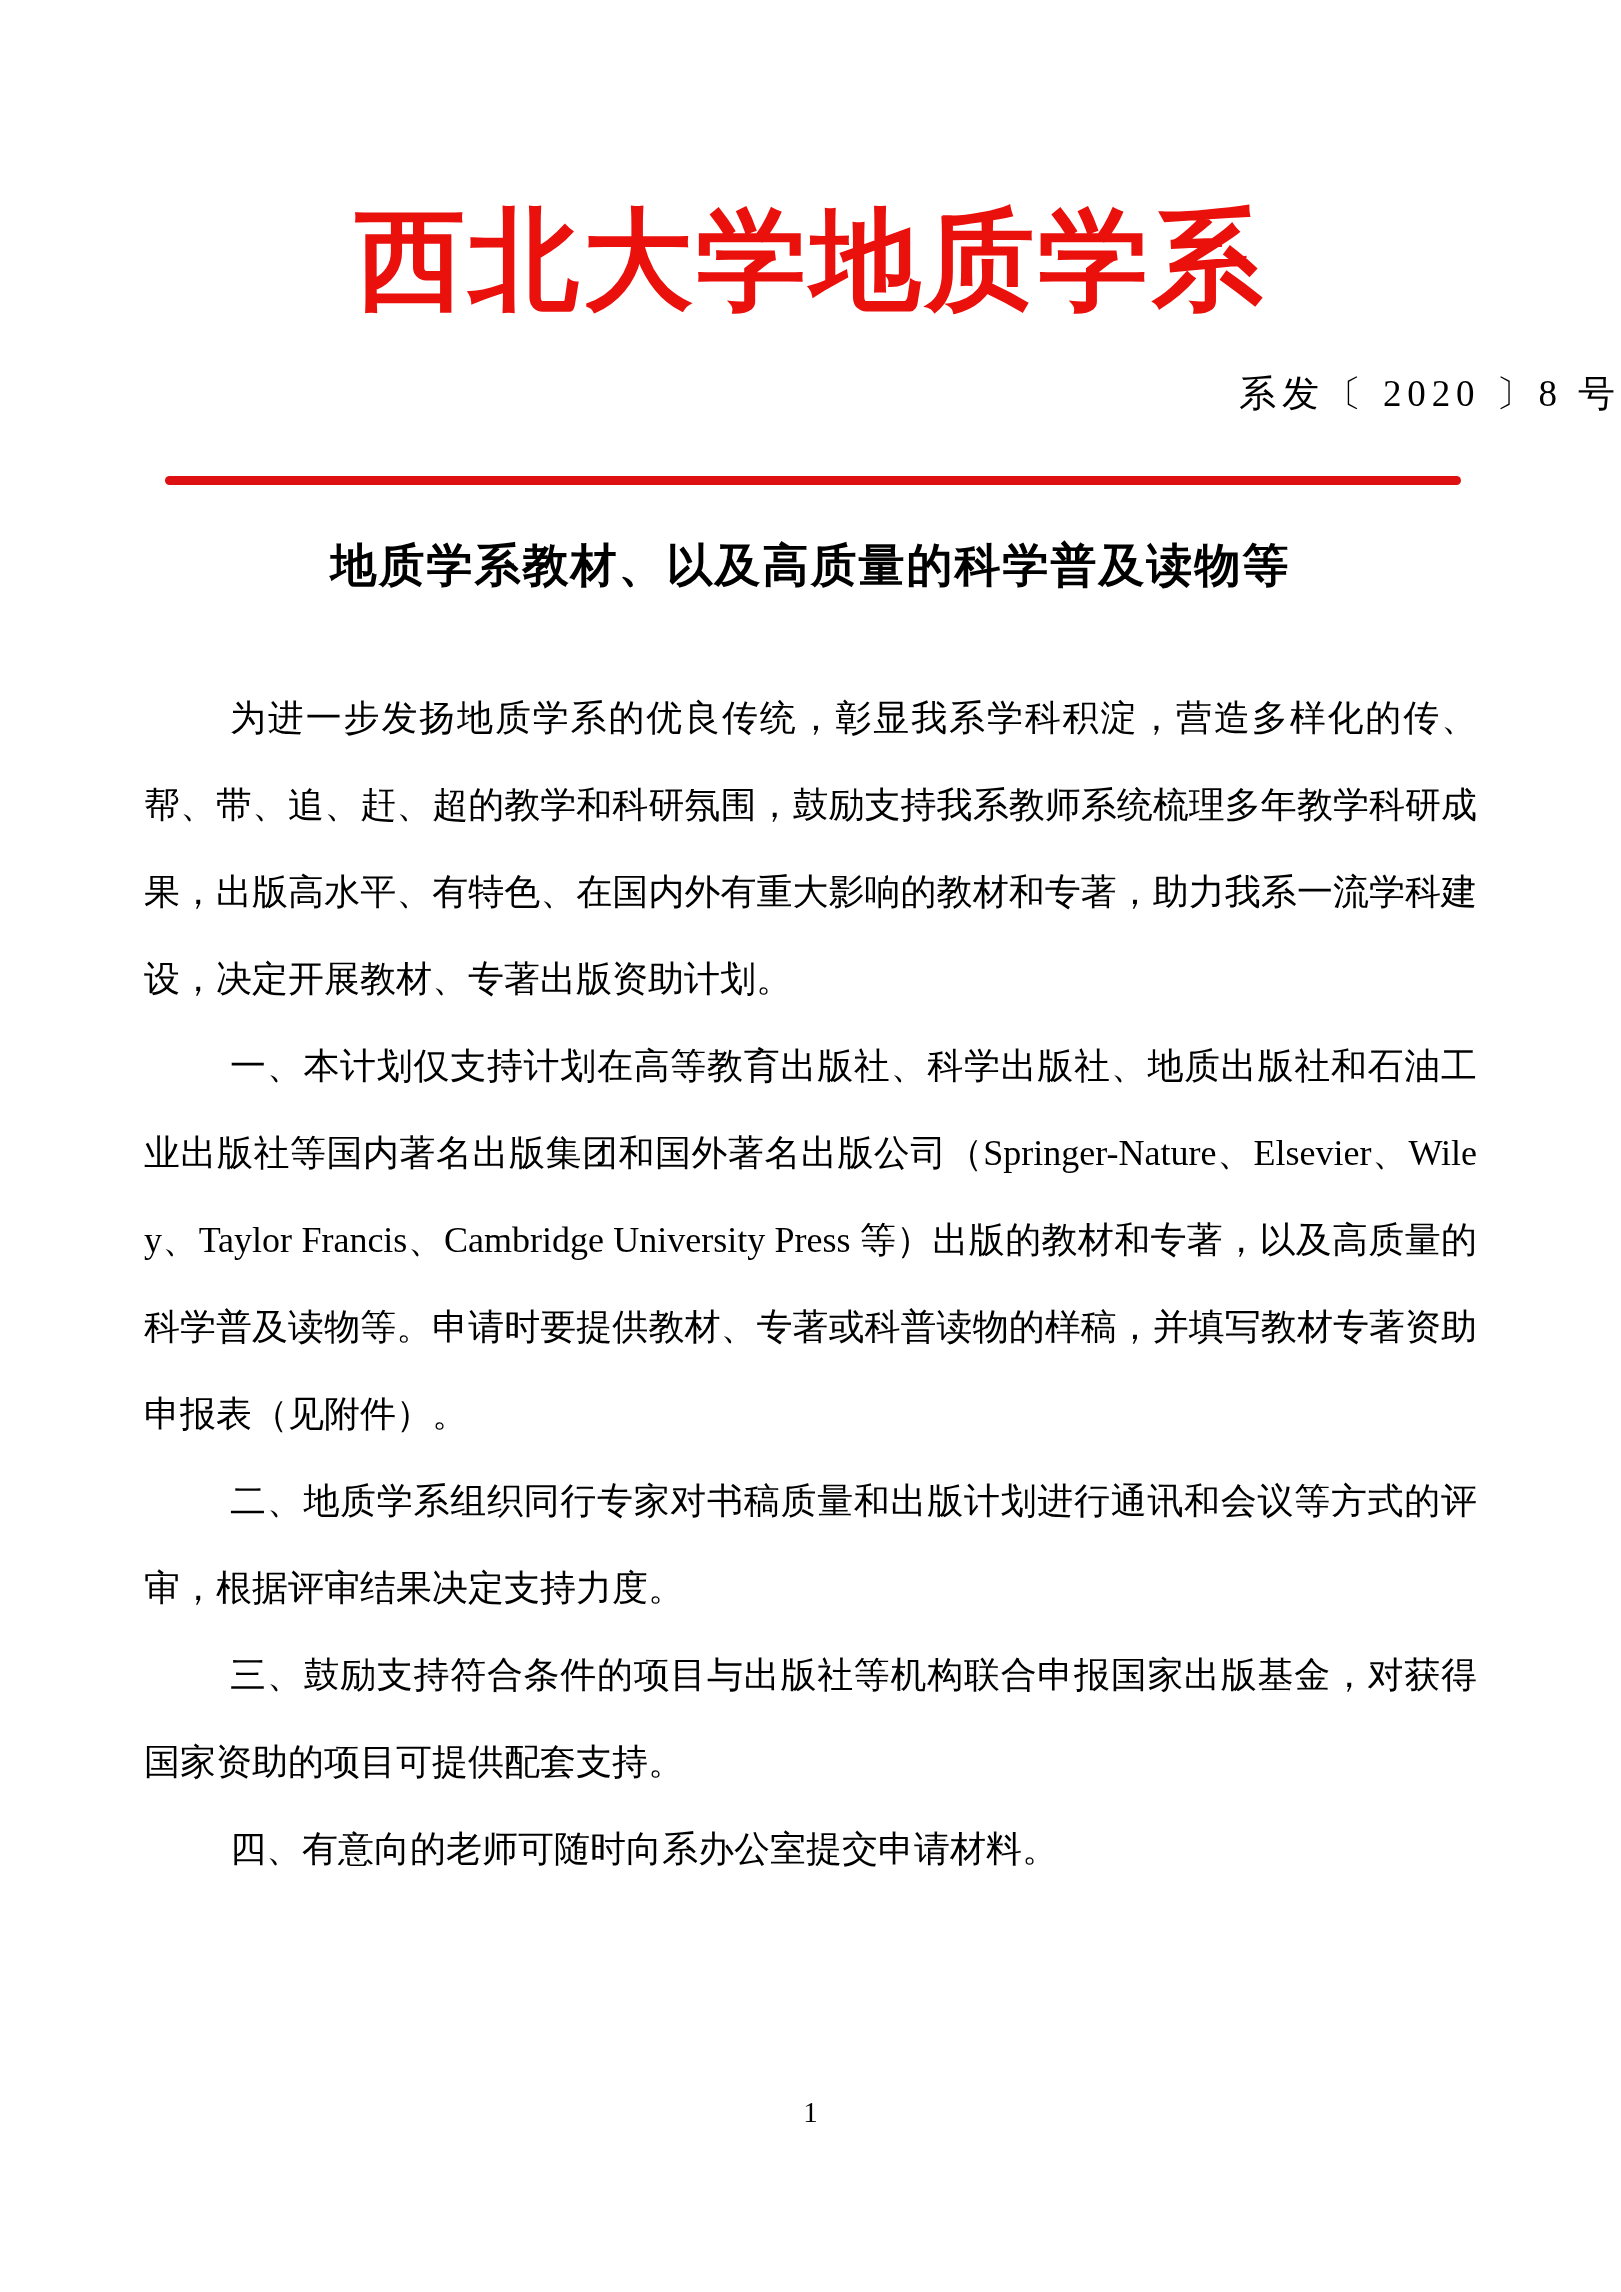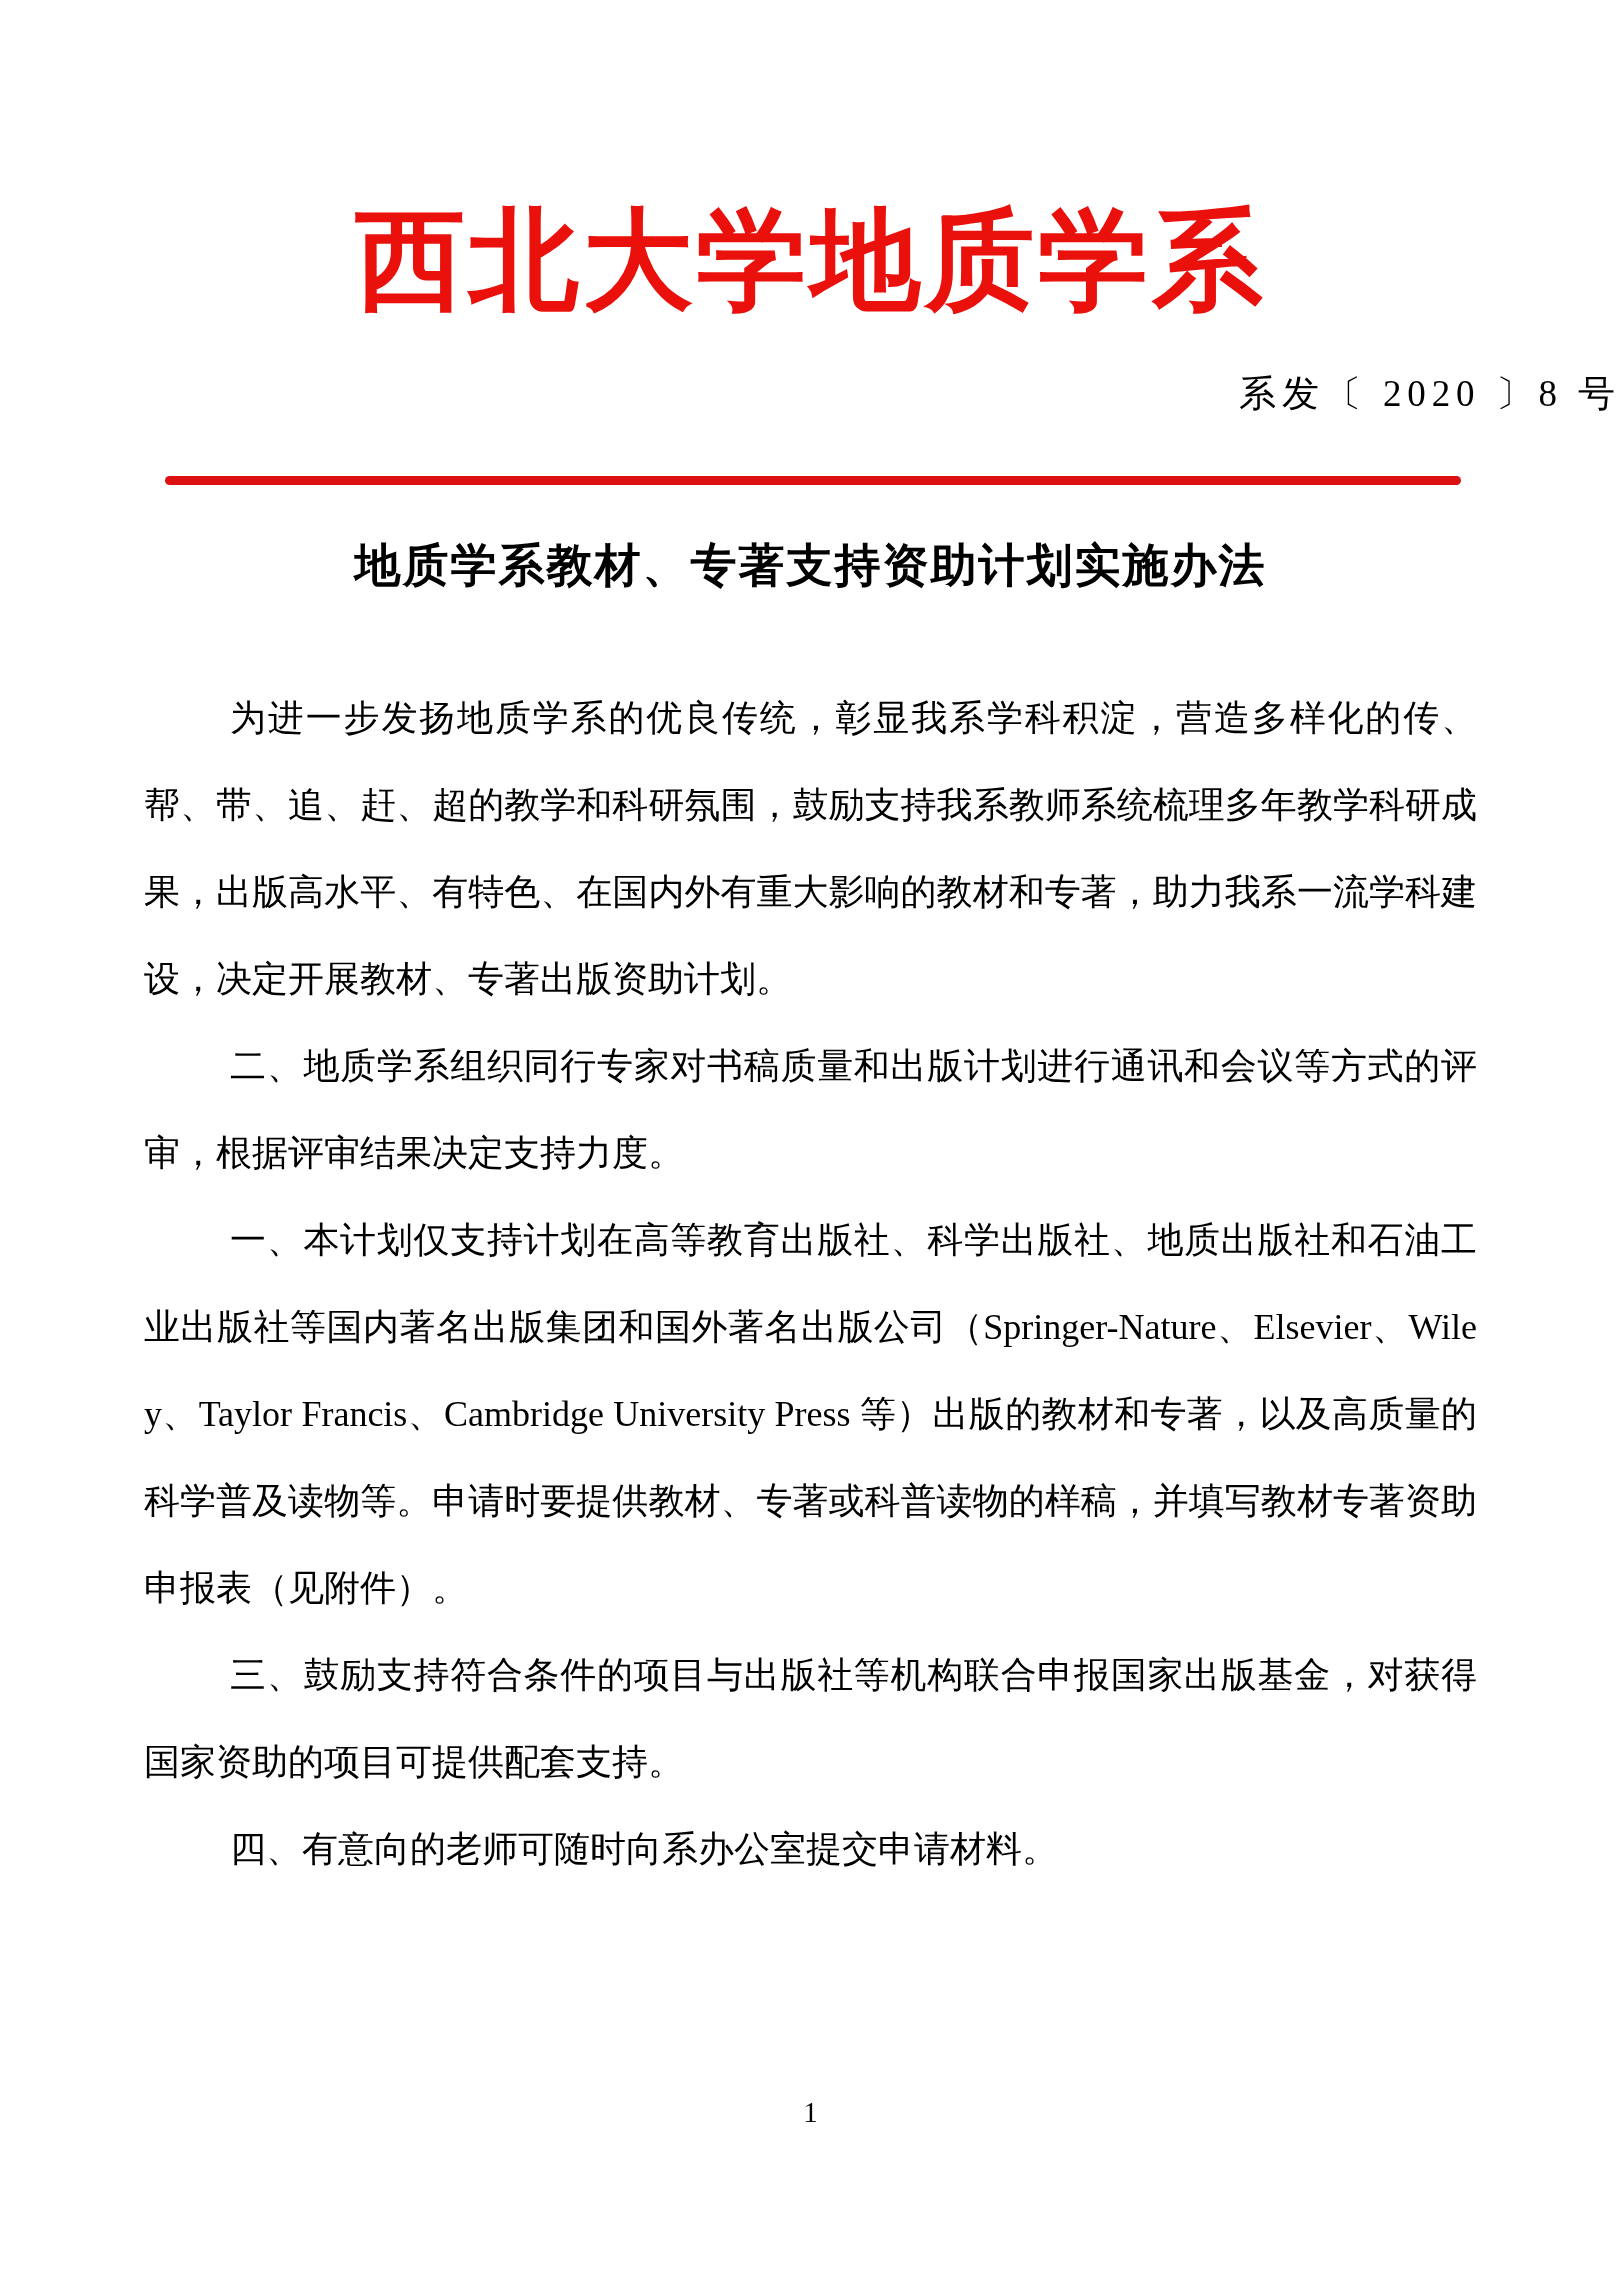--- a/index.html
+++ b/index.html
@@ -79,26 +79,26 @@
 <body>
 
 <div class="page">
 
   <div class="org-title">西北大学地质学系</div>
 
   <div class="doc-number">系发〔 2020 〕8 号</div>
 
   <div class="red-divider"></div>
 
-  <div class="doc-title">地质学系教材、专著支持资助计划实施办法</div>
+  <div class="doc-title">地质学系教材、以及高质量的科学普及读物等</div>
 
   <div class="body-text">
     <p>为进一步发扬地质学系的优良传统，彰显我系学科积淀，营造多样化的传、帮、带、追、赶、超的教学和科研氛围，鼓励支持我系教师系统梳理多年教学科研成果，出版高水平、有特色、在国内外有重大影响的教材和专著，助力我系一流学科建设，决定开展教材、专著出版资助计划。</p>
+    <p>一、本计划仅支持计划在高等教育出版社、科学出版社、地质出版社和石油工业出版社等国内著名出版集团和国外著名出版公司（Springer-Nature、Elsevier、Wiley、Taylor Francis、Cambridge University Press 等）出版的教材和专著，以及高质量的科学普及读物等。申请时要提供教材、专著或科普读物的样稿，并填写教材专著资助申报表（见附件）。</p>
     <p>二、地质学系组织同行专家对书稿质量和出版计划进行通讯和会议等方式的评审，根据评审结果决定支持力度。</p>
-    <p>一、本计划仅支持计划在高等教育出版社、科学出版社、地质出版社和石油工业出版社等国内著名出版集团和国外著名出版公司（Springer-Nature、Elsevier、Wiley、Taylor Francis、Cambridge University Press 等）出版的教材和专著，以及高质量的科学普及读物等。申请时要提供教材、专著或科普读物的样稿，并填写教材专著资助申报表（见附件）。</p>
     <p>三、鼓励支持符合条件的项目与出版社等机构联合申报国家出版基金，对获得国家资助的项目可提供配套支持。</p>
     <p>四、有意向的老师可随时向系办公室提交申请材料。</p>
   </div>
 
   <div class="page-number">1</div>
 
 </div>
 
 
 </body></html>

